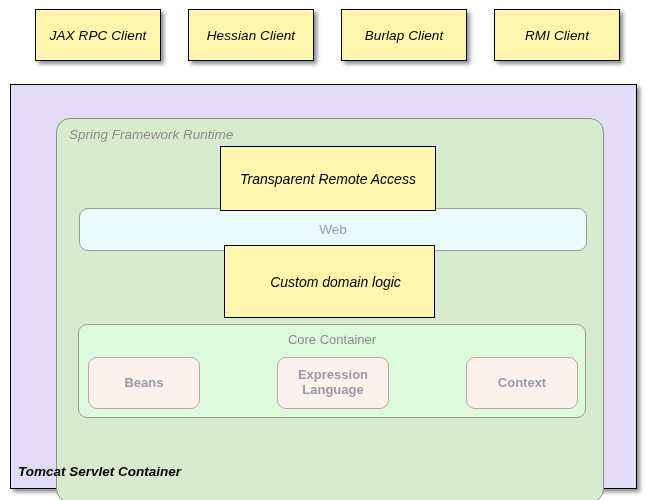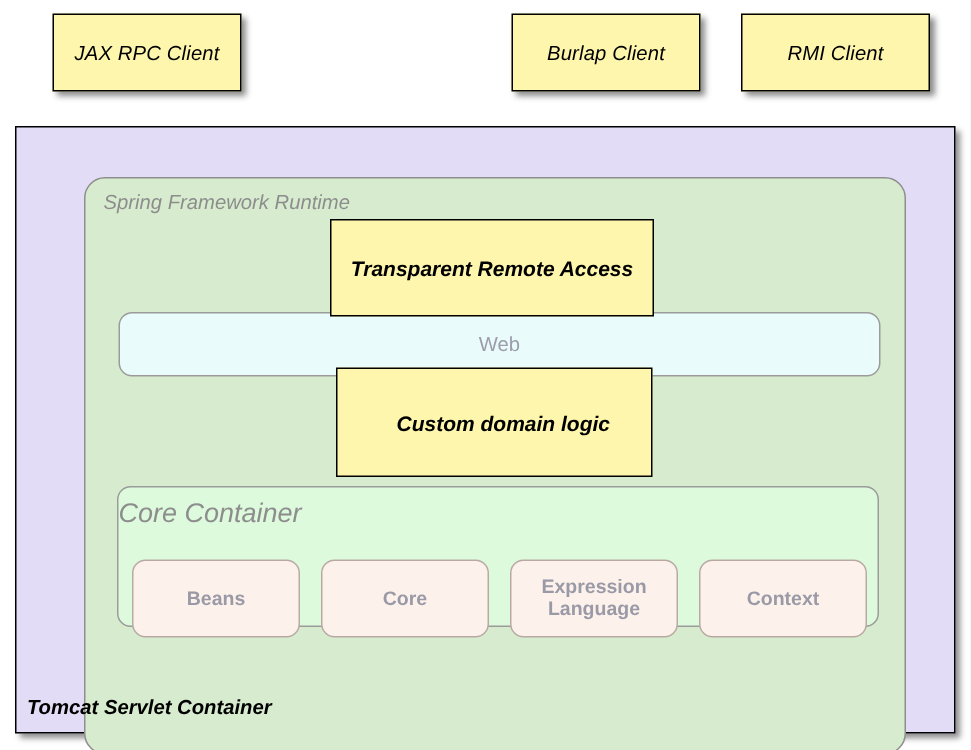--- a/index.html
+++ b/index.html
@@ -125,22 +125,22 @@
     background: #ddfadd;
     border: 1.2px solid #9b9b9b;
     border-radius: 9px;
     box-sizing: border-box;
   }
   .core-container-label {
     position: absolute;
     left: 0;
     right: 0;
     top: 7px;
-    font-style: italic;
-    font-size: 18px;
+    text-align: center;
+    font-size: 13px;
     color: #8d8d8d;
   }
   .core-modules {
     position: absolute;
     left: 9px;
     top: 32px;
     width: 490px;
     height: 52px;
     display: flex;
     justify-content: space-between;
@@ -149,21 +149,20 @@
     width: 112px;
     height: 52px;
     background: #fdf1ec;
     border: 1.2px solid #b9a9a3;
     border-radius: 9px;
     box-sizing: border-box;
     display: flex;
     align-items: center;
     justify-content: center;
     text-align: center;
-    margin-top: 16px;
   }
   .module-box span {
     font-weight: bold;
     font-size: 13px;
     color: #9a9aa6;
     line-height: 1.15;
   }
 
   
   .callout {
@@ -171,21 +170,21 @@
     background: #fdf6ac;
     border: 1.5px solid #000000;
     box-sizing: border-box;
     display: flex;
     align-items: center;
     justify-content: center;
     z-index: 5;
   }
   .callout span {
     font-style: italic;
-    font-weight: bold;
+    font-weight: normal;
     font-size: 14px;
     color: #000000;
     white-space: nowrap;
   }
   .callout-remote {
     left: 220px;
     top: 146px;
     width: 216px;
     height: 65px;
   }
@@ -197,20 +196,23 @@
     padding-left: 12px;
   }
 </style>
 </head>
 <body>
 
 <div class="client-row">
   <div class="client-box client-0">
     <span>JAX RPC Client</span>
   </div>
+  <div class="client-box client-1">
+    <span>Hessian Client</span>
+  </div>
   <div class="client-box client-2">
     <span>Burlap Client</span>
   </div>
   <div class="client-box client-3">
     <span>RMI Client</span>
   </div>
 </div>
 
 <div class="tomcat">
 
@@ -219,23 +221,20 @@
 
     <div class="web-band">
       <span>Web</span>
     </div>
 
     <div class="core-container">
       <div class="core-container-label">Core Container</div>
       <div class="core-modules">
         <div class="module-box">
           <span>Beans</span>
-        </div>
-        <div class="module-box">
-          <span>Core</span>
         </div>
         <div class="module-box">
           <span>Expression Language</span>
         </div>
         <div class="module-box">
           <span>Context</span>
         </div>
       </div>
     </div>
   </div>

